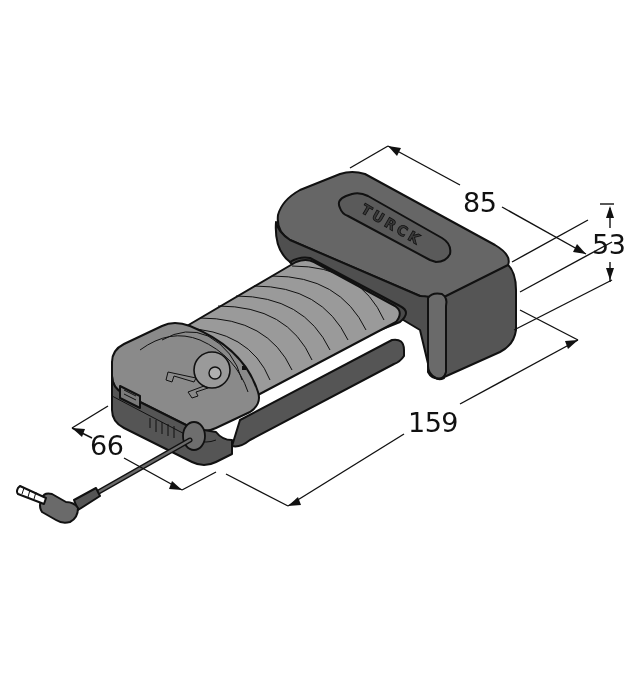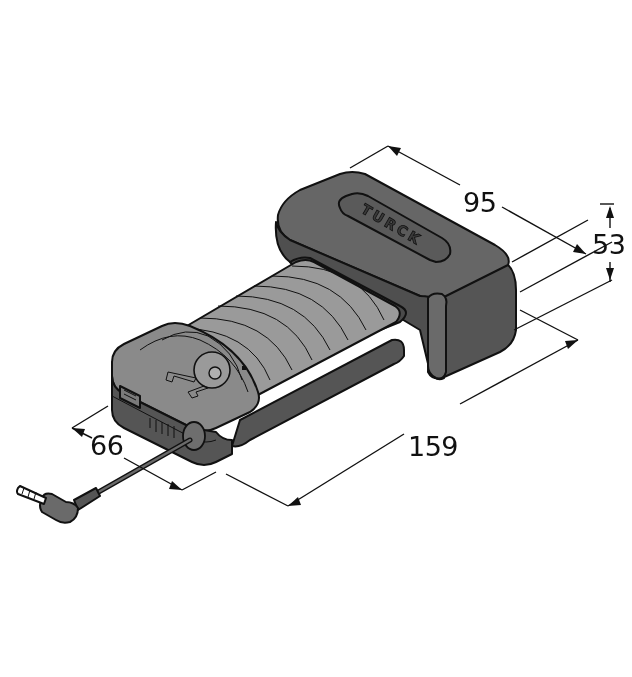--- a/index.html
+++ b/index.html
@@ -125,16 +125,16 @@
   <g>
     <path class="dl" d="M72 428 L108 406"></path>
     <path class="dl" d="M72 428 L92 438"></path>
     <path class="dl" d="M124 458 L182 490"></path>
     <path class="dl" d="M182 490 L216 472"></path>
     <polygon class="ah" points="72,428 85,429 82,437"></polygon>
     <polygon class="ah" points="182,490 169,489 172,481"></polygon>
   </g>
 </svg>
 
-<div class="dim-label" style="left:463px; top:189px;">95</div>
+<div class="dim-label" style="left:463px; top:189px;">85</div>
 <div class="dim-label" style="left:592px; top:231px;">53</div>
-<div class="dim-label" style="left:408px; top:409px;margin-top:24px;">159</div>
+<div class="dim-label" style="left:408px; top:409px;">159</div>
 <div class="dim-label" style="left:90px; top:432px;">66</div>
 
 </body></html>

